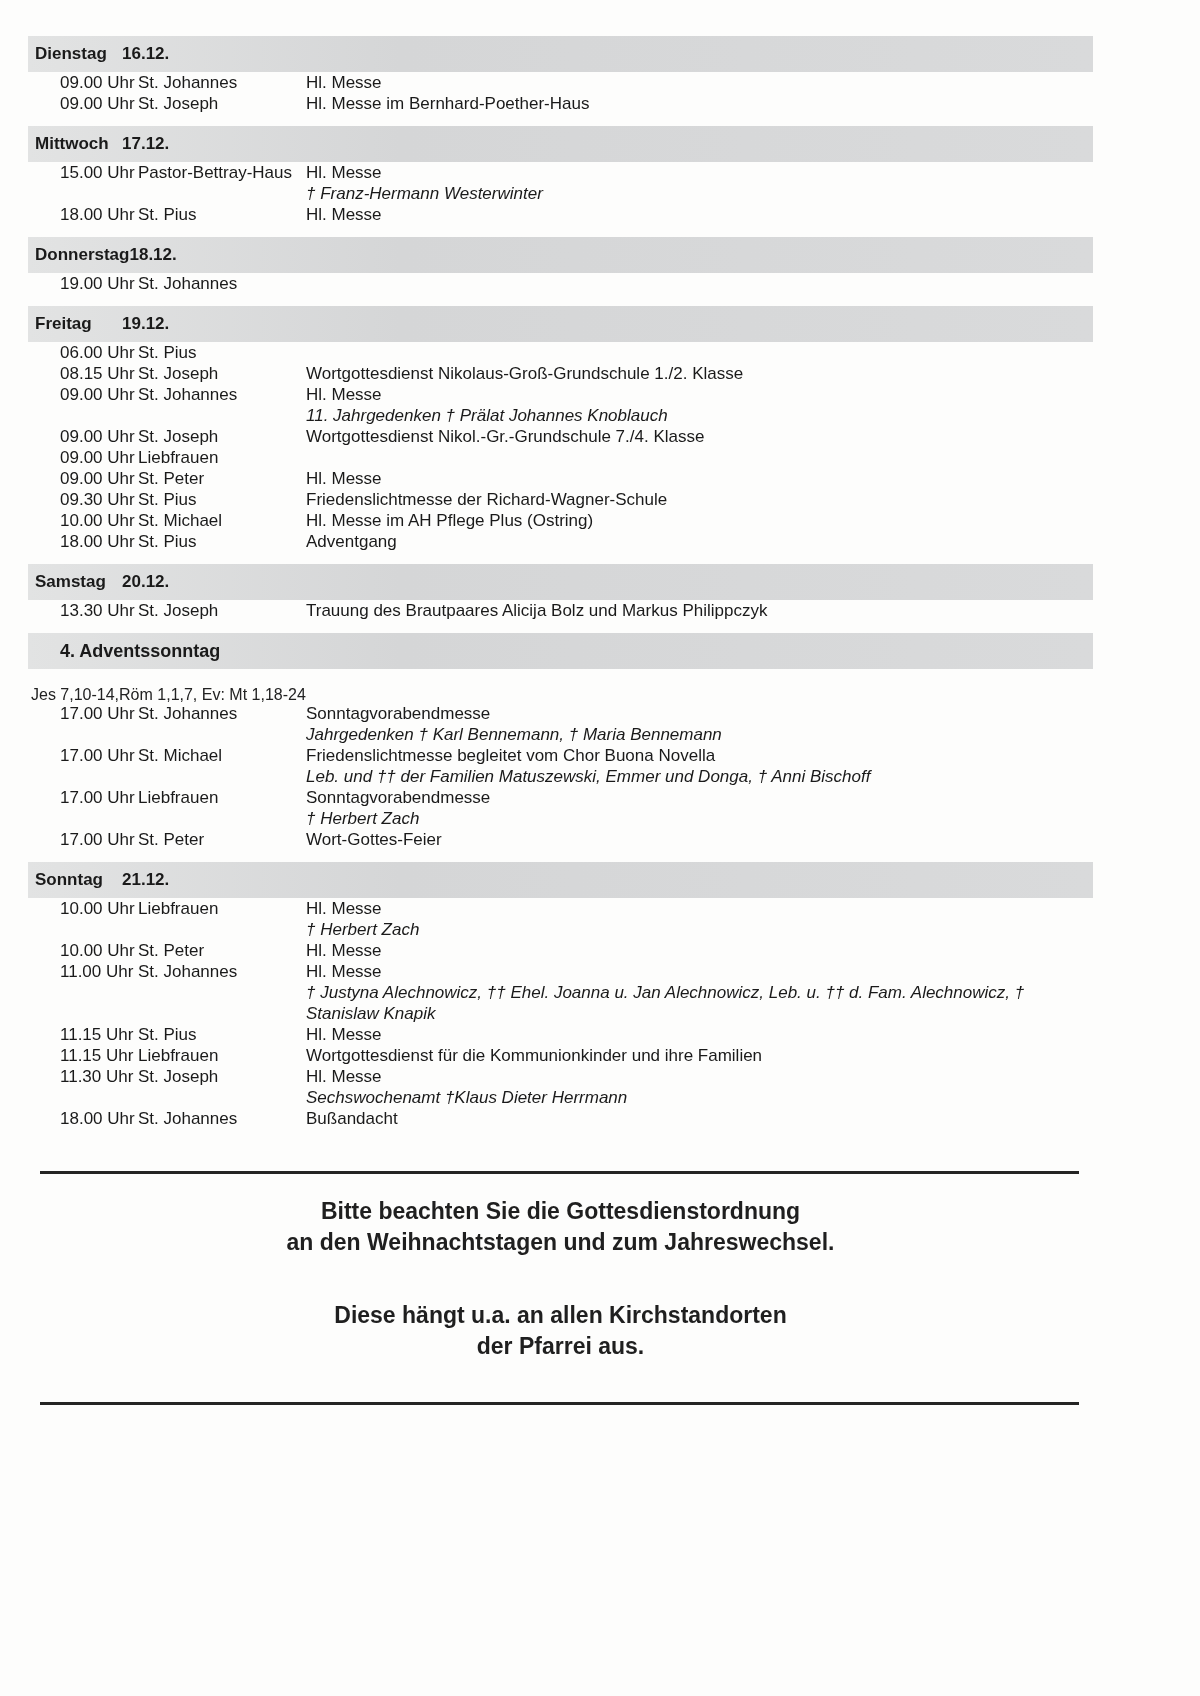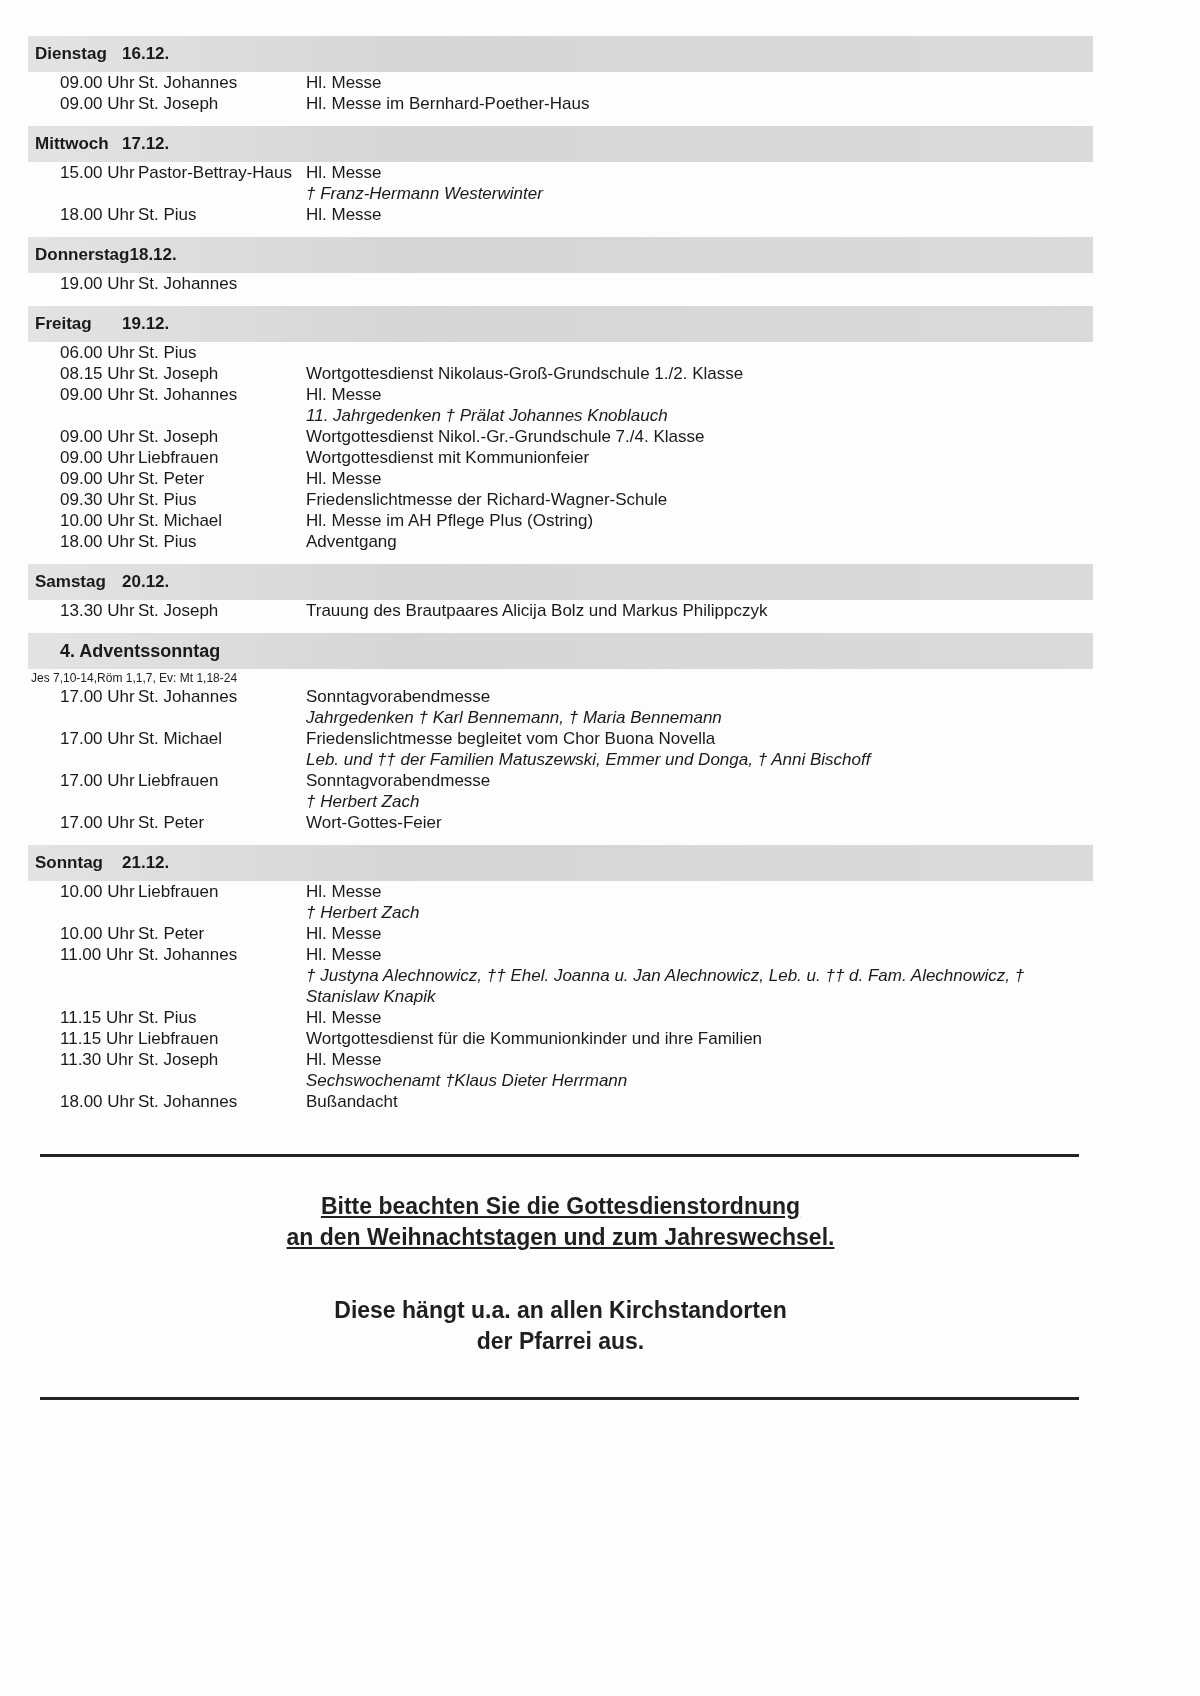--- a/index.html
+++ b/index.html
@@ -16,40 +16,40 @@
   
   .section { margin-bottom:12px; }
   .band {
     background:linear-gradient(90deg,#e2e3e3,#d5d6d7 35%,#d9dadb);
     height:36px; display:flex; align-items:center;
     padding-left:7px;
   }
   .day  { font-weight:700; font-size:17px; display:inline-block; min-width:87px; }
   .date { font-weight:700; font-size:17px; }
   .advent-title { font-weight:700; font-size:18px; margin-left:25px;text-align:right; }
-  .readings { font-size:12px; line-height:16px; padding-left:3px; margin-top:1px; color:#222; }
+  .readings { font-size:16px; line-height:16px; padding-left:3px; margin-top:18px; color:#222; }
 
   .row { display:flex; padding-left:32px; font-size:17px; line-height:21px; }
   .time { flex:0 0 78px; }
   .loc  { flex:0 0 168px; }
   .desc { flex:1; }
   .note-row { display:block; padding-left:278px; }
   .note { font-style:italic; }
 
   
   .divider {
     border:none; border-top:3px solid #242424;
     margin:0 14px 0 12px;
   }
   .divider-1 { margin-top:42px; }
   .divider-2 { margin-top:40px; }
 
   
   .notices { text-align:center; font-weight:700; font-size:23px; line-height:31px; color:#1f1f1f; }
-  .notice-block-1 { margin-top:34px;text-decoration:underline; }
+  .notice-block-1 { margin-top:22px; }
   .notice-block-2 { margin-top:42px; }
 </style>
 </head>
 <body>
 
 <div class="page">
 
   <div>
       <section class="section">
         <div class="band">
@@ -115,21 +115,20 @@
         </div>
         <div class="row note-row"><span class="note">11. Jahrgedenken † Prälat Johannes Knoblauch</span></div>
         <div class="row">
           <span class="time">09.00 Uhr</span>
           <span class="loc">St. Joseph</span>
           <span class="desc">Wortgottesdienst Nikol.-Gr.-Grundschule 7./4. Klasse</span>
         </div>
         <div class="row">
           <span class="time">09.00 Uhr</span>
           <span class="loc">Liebfrauen</span>
-          <span class="desc">Wortgottesdienst mit Kommunionfeier</span>
         </div>
         <div class="row">
           <span class="time">09.00 Uhr</span>
           <span class="loc">St. Peter</span>
           <span class="desc">Hl. Messe</span>
         </div>
         <div class="row">
           <span class="time">09.30 Uhr</span>
           <span class="loc">St. Pius</span>
           <span class="desc">Friedenslichtmesse der Richard-Wagner-Schule</span>

